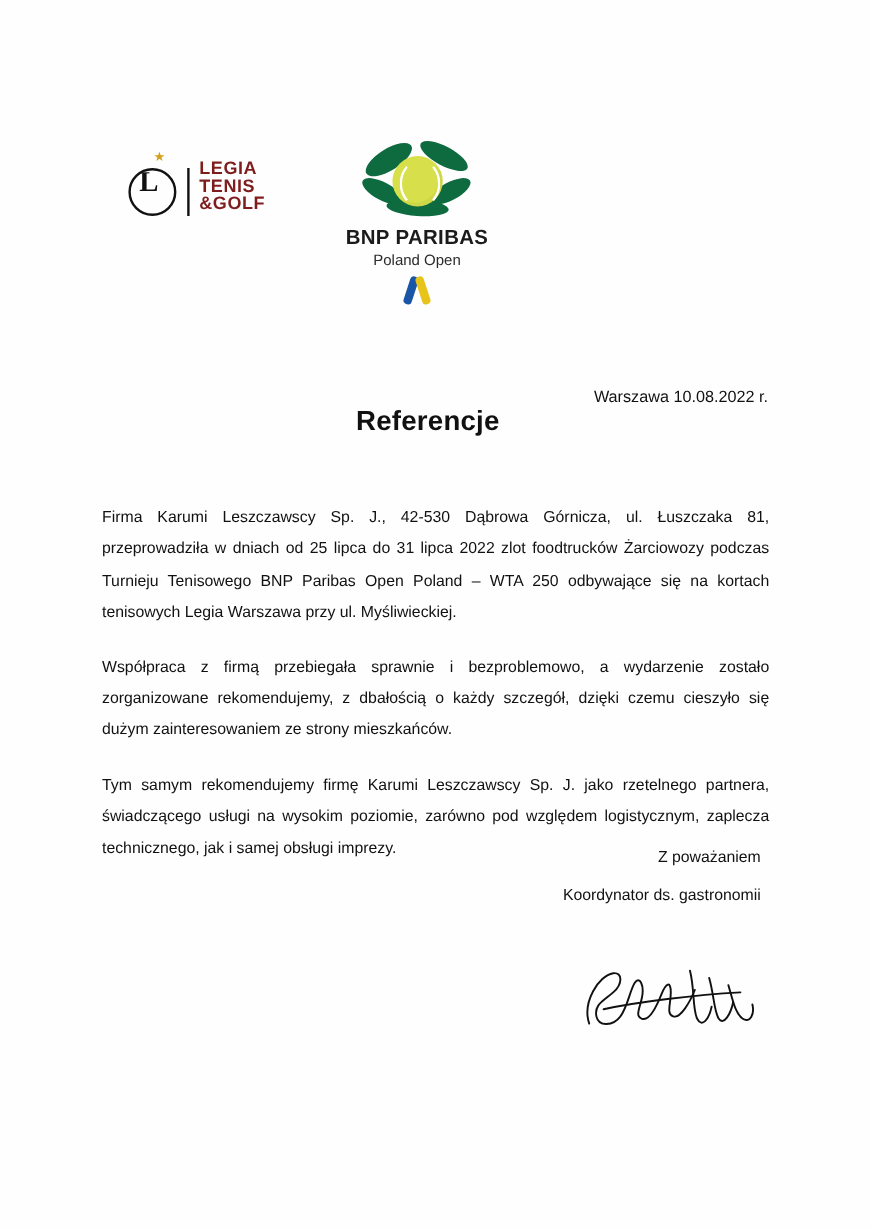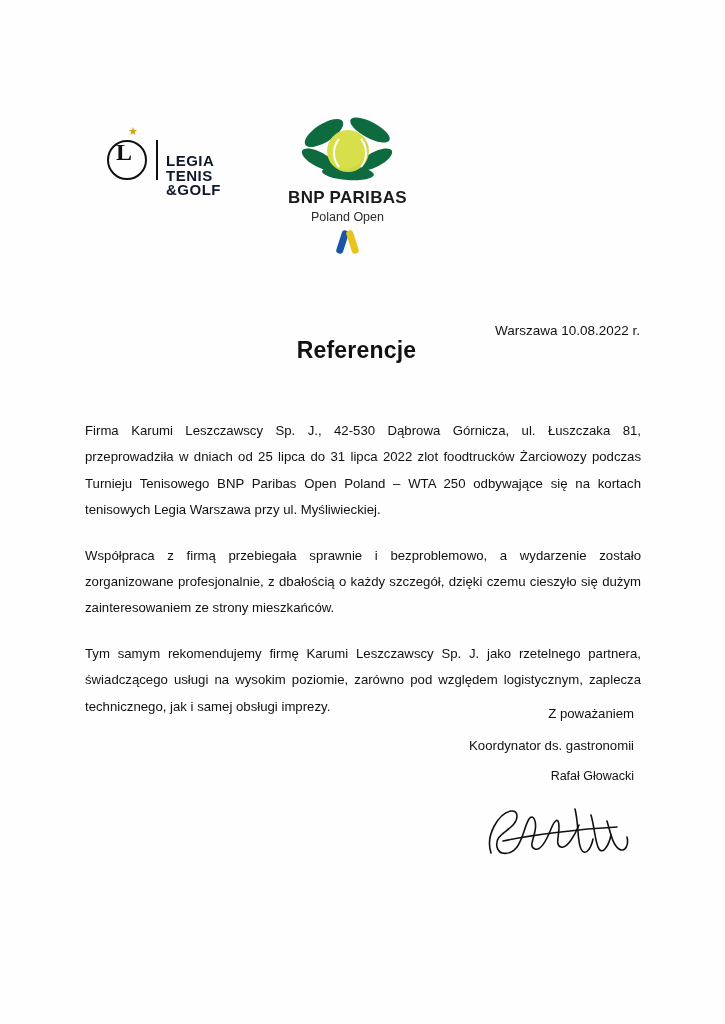--- a/index.html
+++ b/index.html
@@ -76,27 +76,27 @@
     position: absolute;
     left: 52px;
     top: 8px;
     width: 1.5px;
     height: 40px;
     background: #111;
   }
   .legia-words {
     position: absolute;
     left: 62px;
-    top: 22px;
+    top: 2px;
     line-height: 0.98;
     font-family: "Liberation Sans", sans-serif;
     font-weight: bold;
     font-size: 15px;
     letter-spacing: 0.5px;
-    color: #0f172a;
+    color: #7f1d1d;
   }
   .legia-words div { display: block; }
 
   
   .bnp-logo {
     position: absolute;
     left: 176px;
     top: 0;
     width: 135px;
     height: 125px;
@@ -266,28 +266,27 @@
     </div>
 
   </div>
 
   <div class="date">Warszawa 10.08.2022 r.</div>
 
   <div class="doc-title">Referencje</div>
 
   <div class="body-area">
     <p class="para">Firma Karumi Leszczawscy Sp. J., 42-530 Dąbrowa Górnicza, ul. Łuszczaka 81, przeprowadziła w dniach od 25 lipca do 31  lipca 2022 zlot foodtrucków Żarciowozy podczas Turnieju Tenisowego BNP Paribas Open Poland – WTA 250 odbywające się na kortach tenisowych Legia Warszawa przy ul. Myśliwieckiej.</p>
-    <p class="para">Współpraca z firmą przebiegała sprawnie i bezproblemowo, a wydarzenie zostało zorganizowane profesjonalnie, z dbałością o każdy szczegół, dzięki czemu cieszyło się dużym zainteresowaniem ze strony mieszkańców.</p>
+    <p class="para">Współpraca z firmą przebiegała sprawnie i bezproblemowo, a wydarzenie zostało zorganizowane rekomendujemy, z dbałością o każdy szczegół, dzięki czemu cieszyło się dużym zainteresowaniem ze strony mieszkańców.</p>
     <p class="para">Tym samym rekomendujemy firmę Karumi Leszczawscy Sp. J. jako rzetelnego partnera, świadczącego usługi na wysokim poziomie, zarówno pod względem logistycznym, zaplecza technicznego, jak i samej obsługi imprezy.</p>
   </div>
 
   <div class="sign-block">
     <div>Z poważaniem</div>
     <div>Koordynator ds. gastronomii</div>
-    <div class="sign-name">Rafał Głowacki</div>
   </div>
 
   <svg class="signature" viewBox="0 0 150 70">
     <g fill="none" stroke="#111111" stroke-width="1.6" stroke-linecap="round" stroke-linejoin="round">
       <path d="M8 58 C 2 40, 16 18, 28 16 C 36 15, 36 25, 28 32 C 20 39, 12 42, 14 52 C 16 61, 28 60, 34 52 C 40 44, 42 30, 46 24 C 50 18, 54 26, 52 36 C 50 46, 46 52, 52 54 C 58 56, 64 44, 68 34 C 72 24, 76 22, 76 32 C 76 42, 72 50, 78 52 C 84 54, 92 40, 96 30"></path>
       <path d="M92 14 C 96 30, 94 46, 98 54 C 102 62, 108 54, 110 44"></path>
       <path d="M108 20 C 112 34, 112 48, 116 54 C 120 60, 126 50, 128 40"></path>
       <path d="M124 26 C 128 40, 130 50, 136 54 C 142 58, 146 50, 144 42"></path>
       <path d="M20 46 C 48 40, 96 34, 134 32"></path>
     </g>

